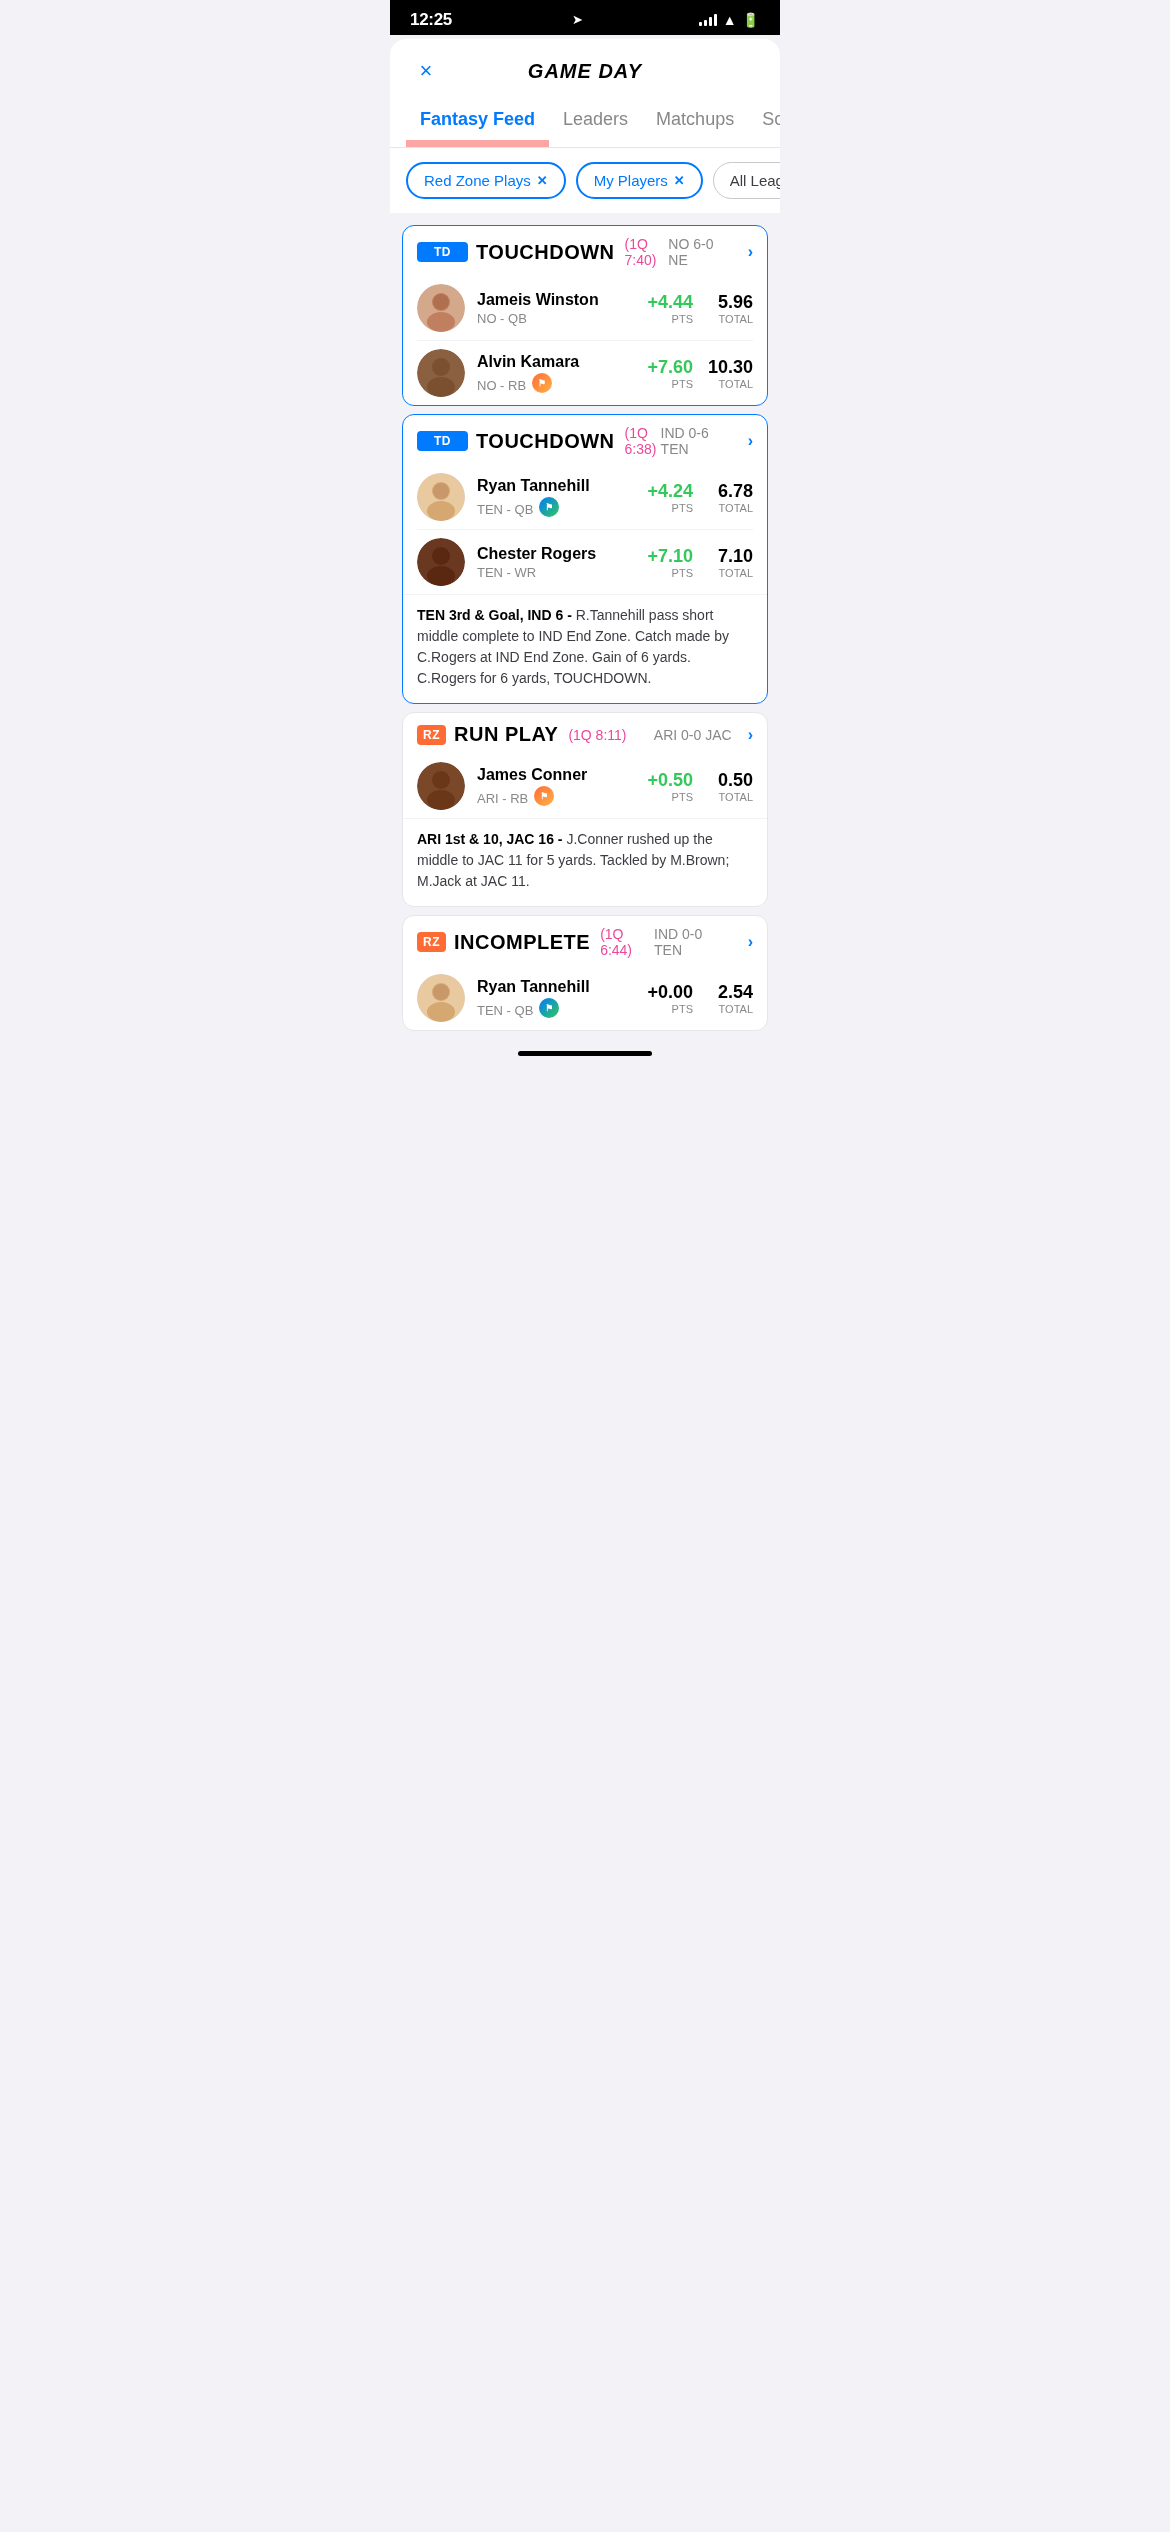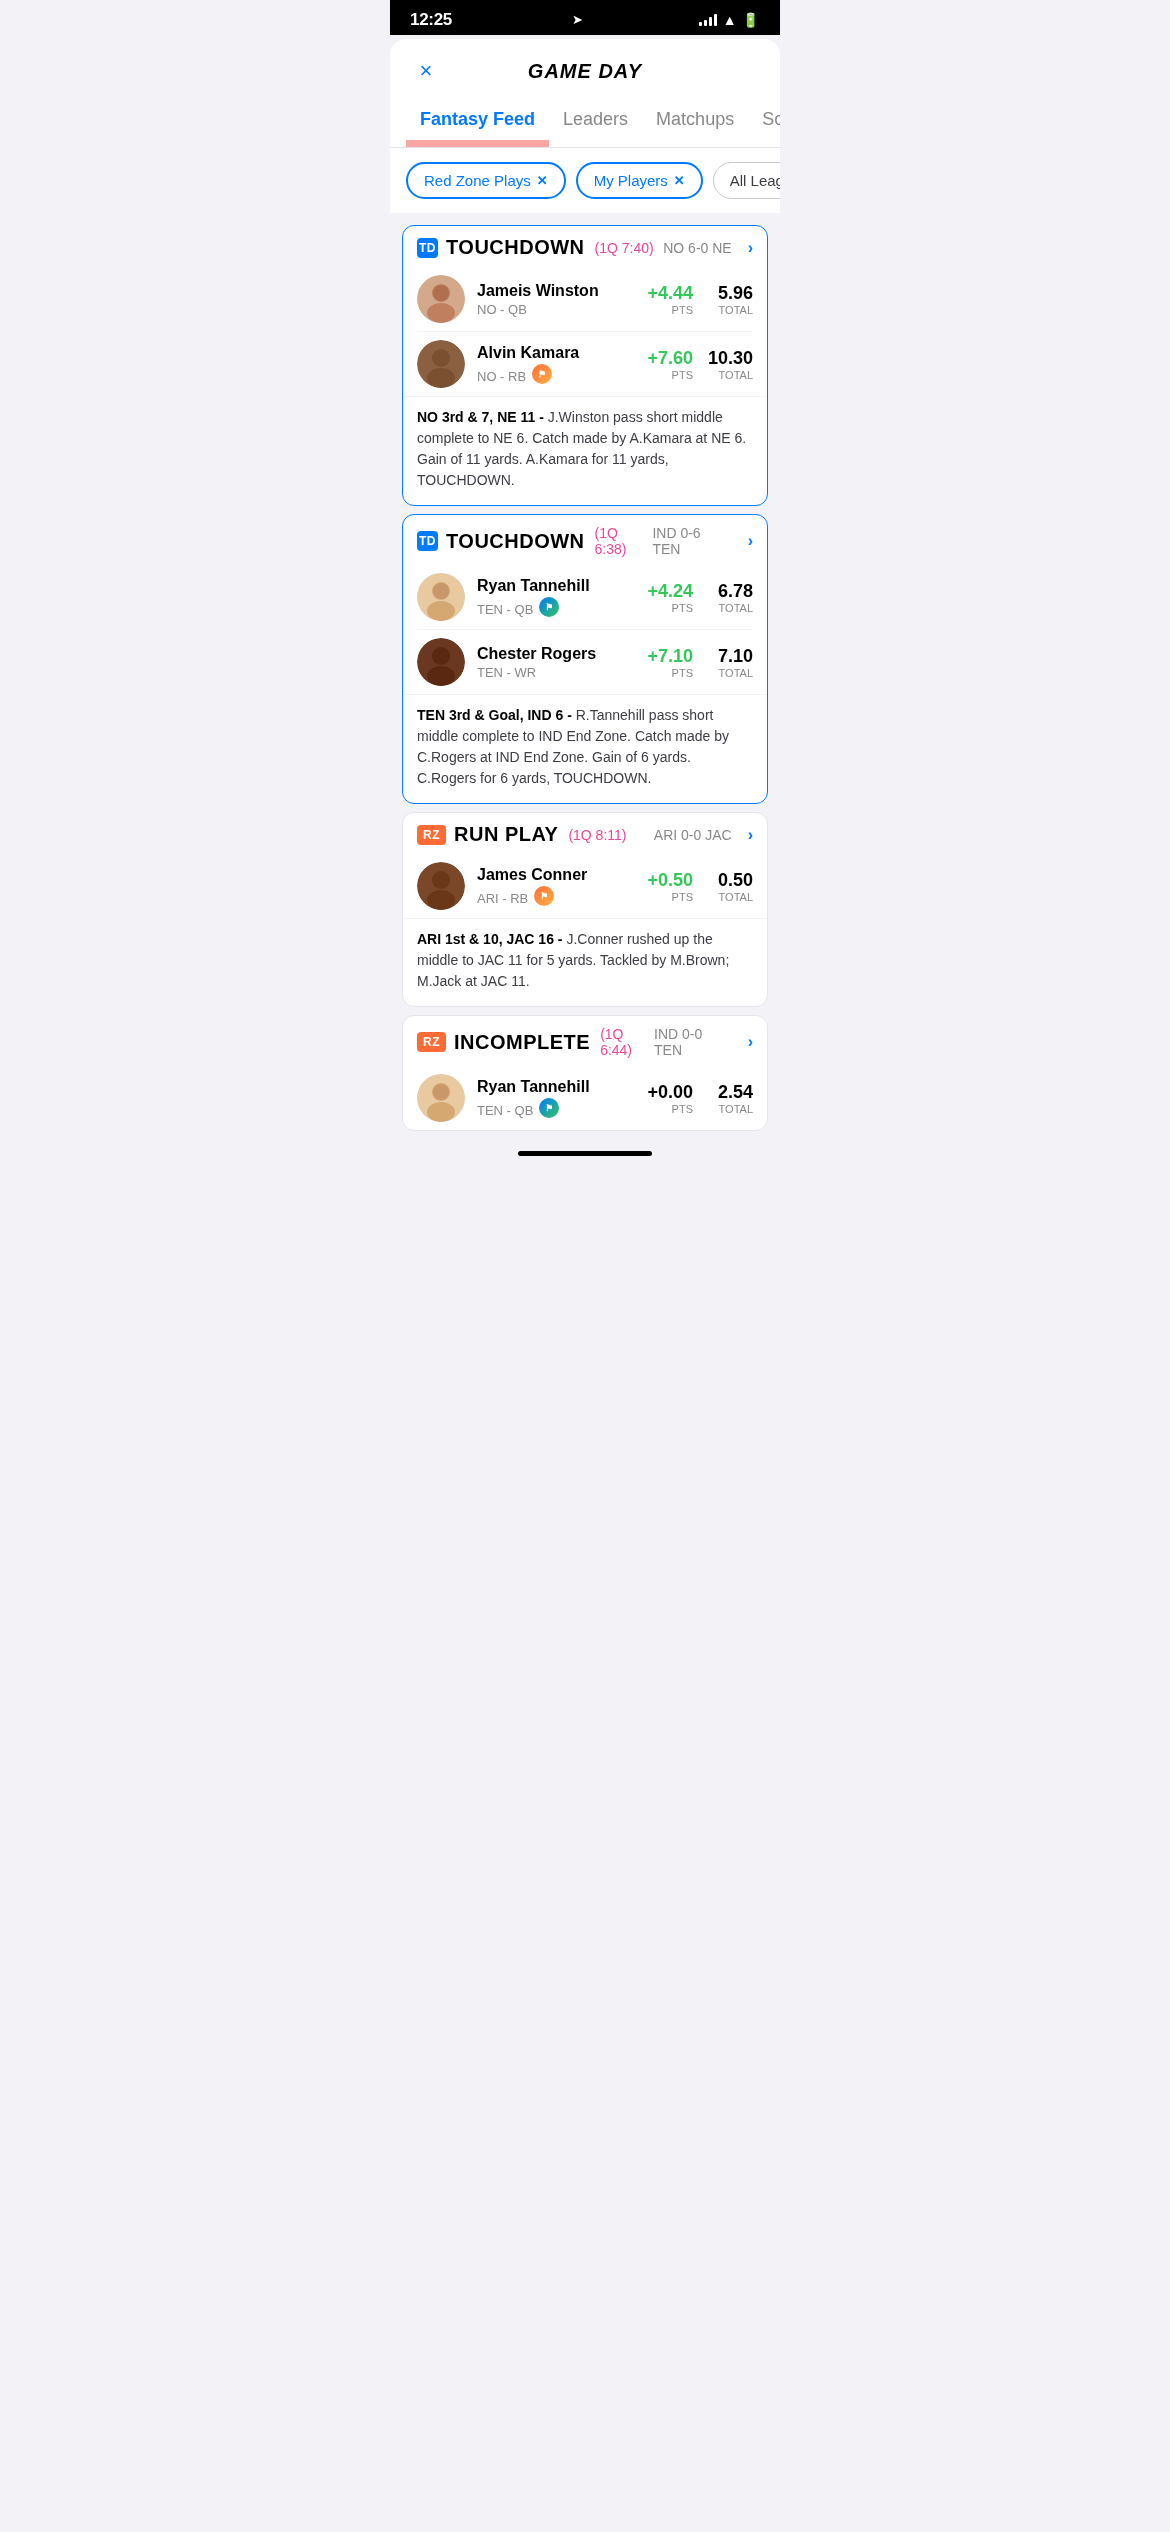--- a/index.html
+++ b/index.html
@@ -171,21 +171,21 @@
     .card-header-left {
       display: flex;
       align-items: center;
       gap: 8px;
     }
     .td-badge {
       background: #007AFF;
       color: #fff;
       font-size: 12px;
       font-weight: 800;
-      padding: 3px 2px;
+      padding: 3px 17px;
       border-radius: 4px;
       letter-spacing: 0.5px;
     }
     .rz-badge {
       background: #FF6B35;
       color: #fff;
       font-size: 12px;
       font-weight: 800;
       padding: 3px 6px;
       border-radius: 4px;
@@ -439,23 +439,20 @@
         <div class="player-pts">
           <div class="pts-value">+7.60</div>
           <div class="pts-label">PTS</div>
         </div>
         <div class="player-total">
           <div class="total-value">10.30</div>
           <div class="total-label">TOTAL</div>
         </div>
       </div>
 
-      <div class="play-desc">
-        <strong>NO 3rd &amp; 7, NE 11 -</strong> J.Winston pass short middle complete to NE 6. Catch made by A.Kamara at NE 6. Gain of 11 yards. A.Kamara for 11 yards, TOUCHDOWN.
-      </div>
     </div>
 
     <div class="card">
       <div class="card-header">
         <div class="card-header-left">
           <span class="td-badge">TD</span>
           <span class="play-type">TOUCHDOWN</span>
           <span class="play-time">(1Q 6:38)</span>
         </div>
         <div class="score-badge">

